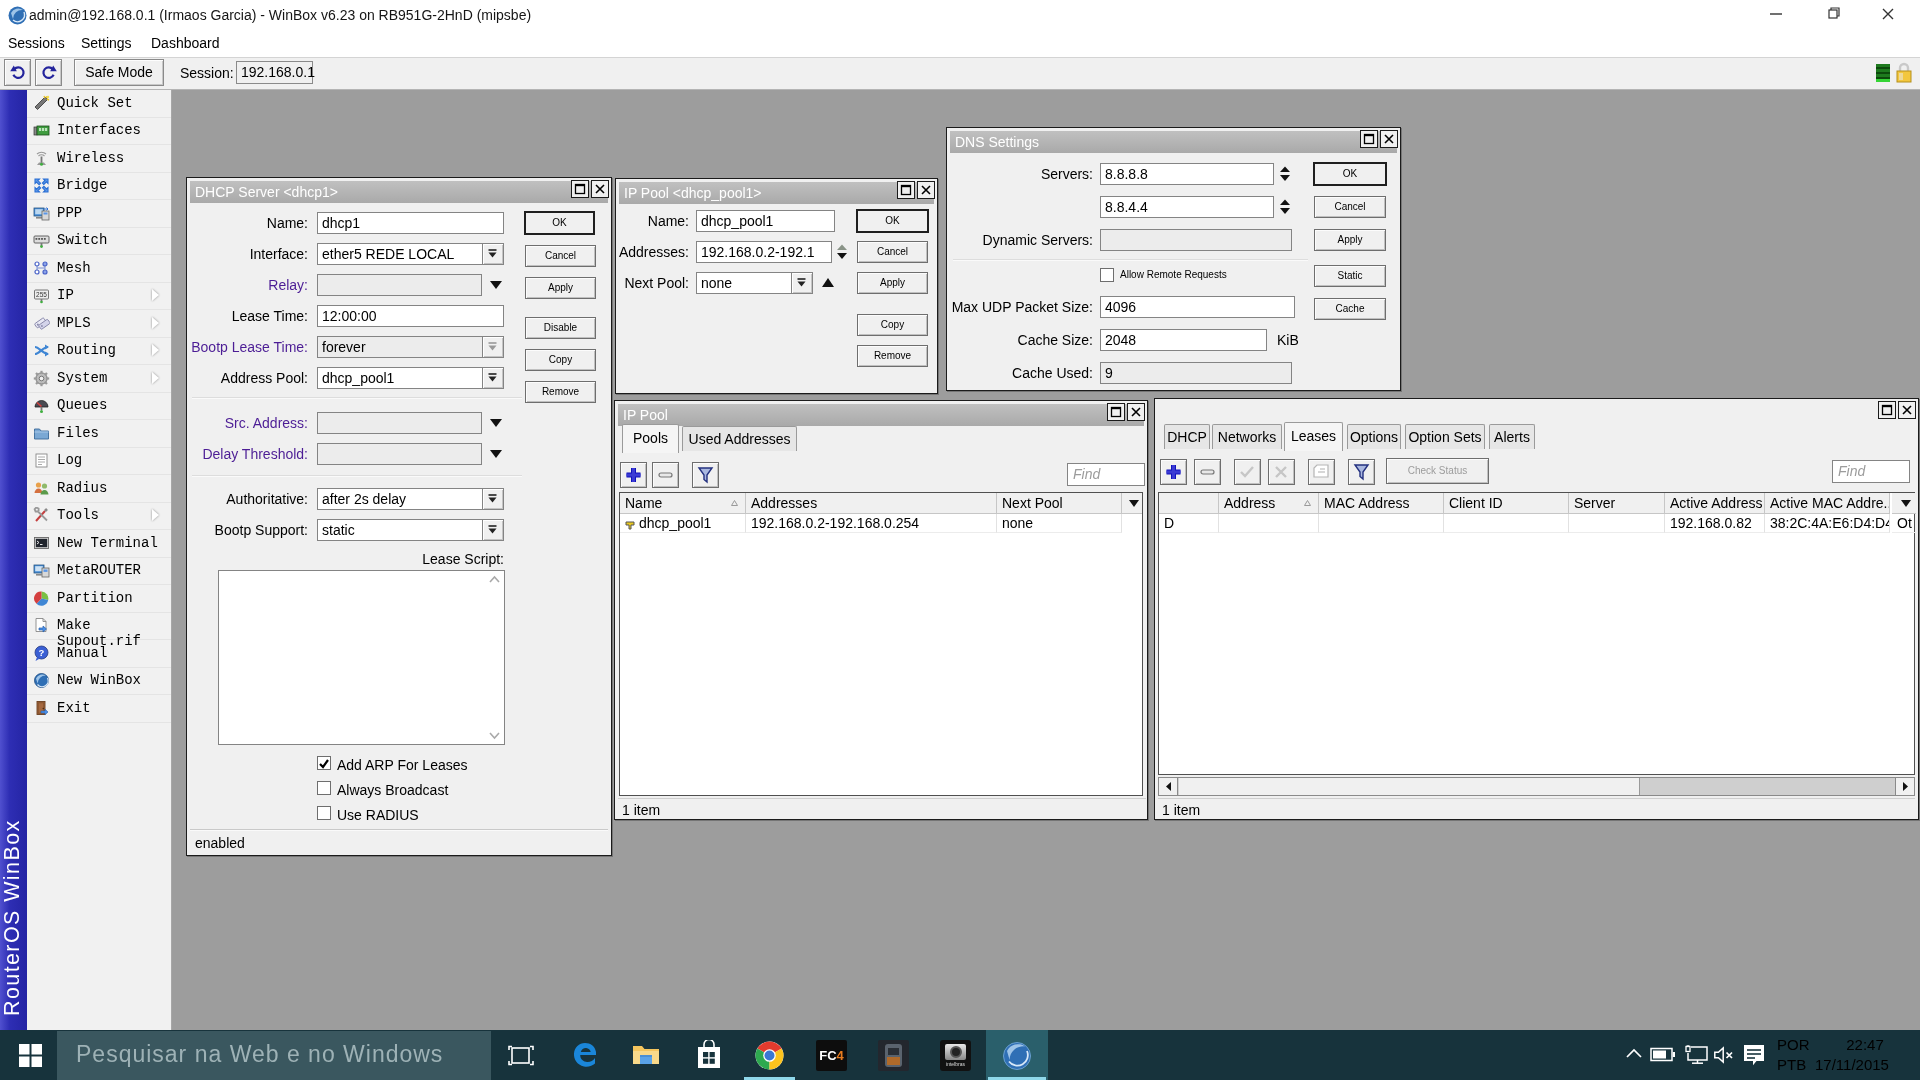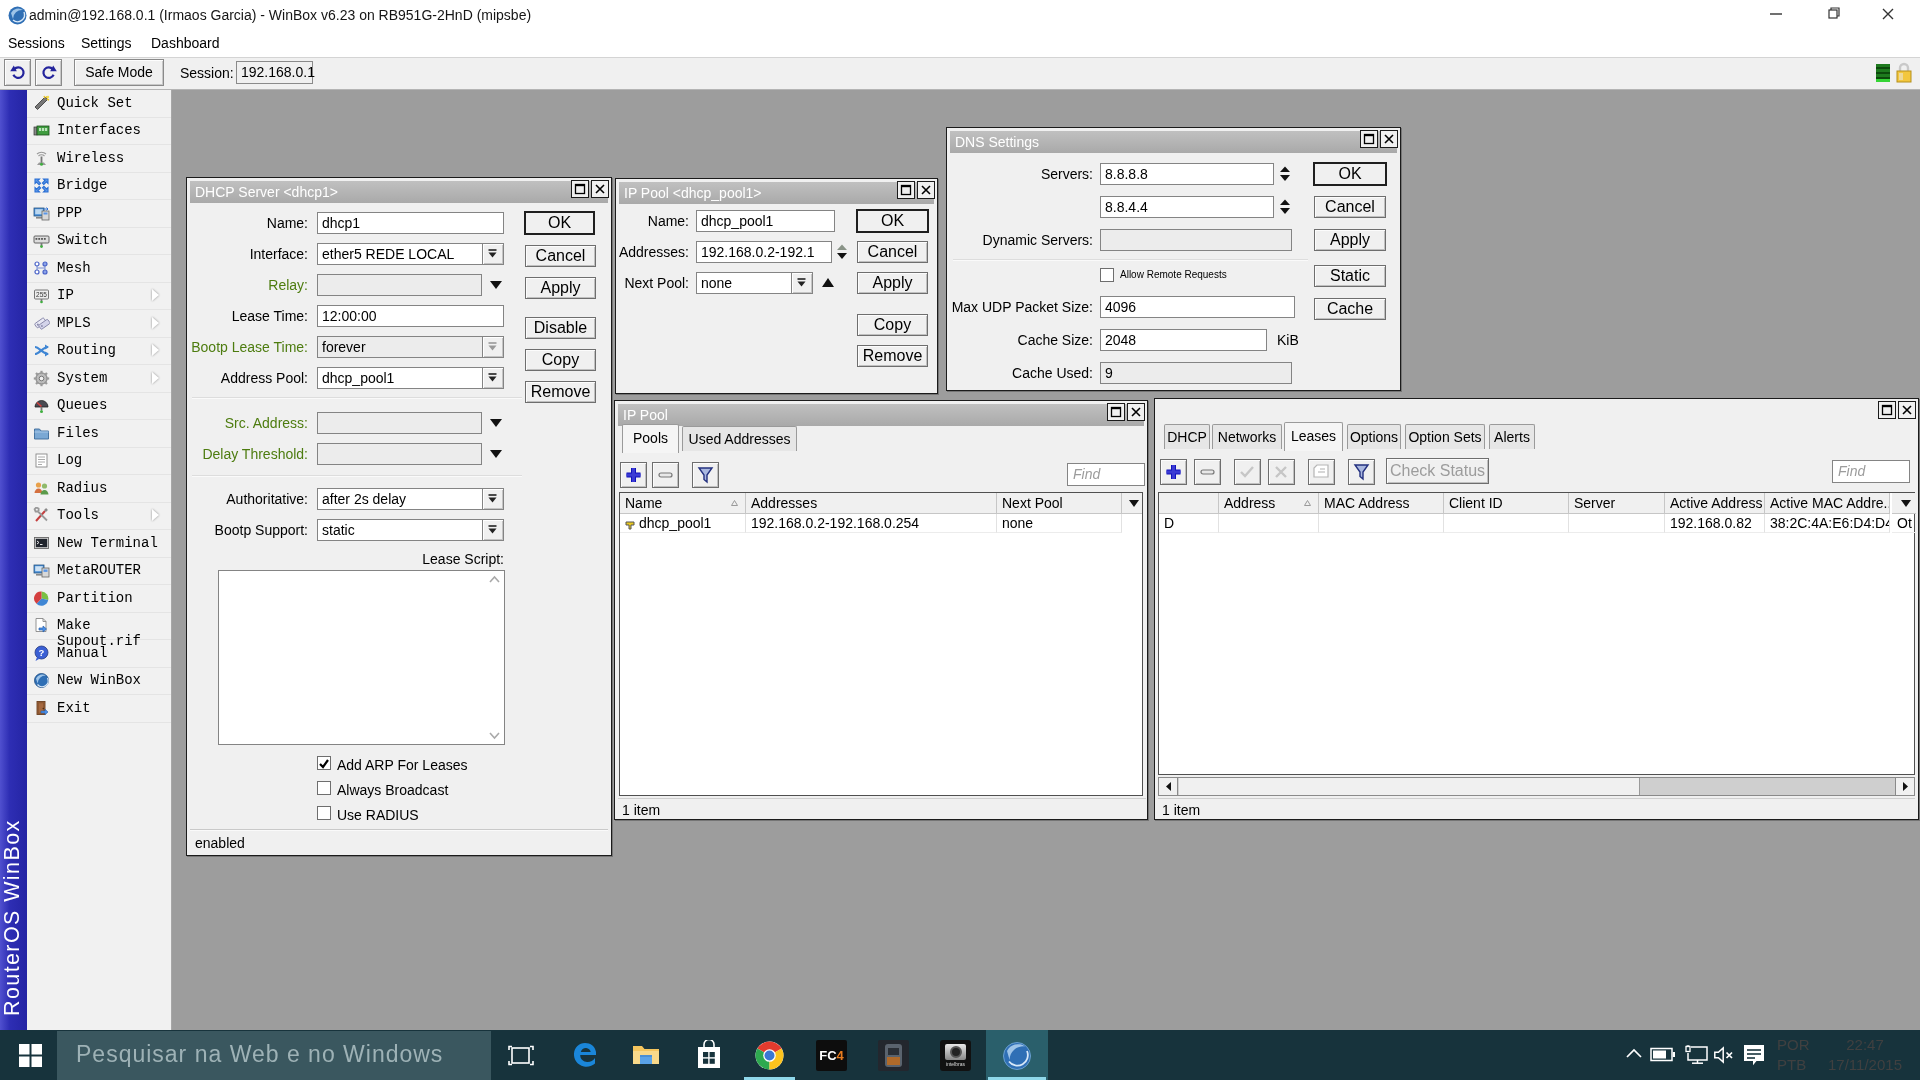--- a/index.html
+++ b/index.html
@@ -20,39 +20,39 @@
 .mi .ic{position:absolute;left:6px;top:5px;width:17px;height:17px;}
 .mi .lb{position:absolute;left:30px;top:5px;font-size:14px;font-family:Liberation Mono, monospace;}
 .mi .ar{position:absolute;right:12px;top:7px;width:0;height:0;border-left:7px solid #fff;border-top:6px solid transparent;border-bottom:6px solid transparent;filter:drop-shadow(0 0 1px #888);}
 
 .win{position:absolute;background:#f0f0f0;border:1px solid #1b1b1b;padding:3px;box-shadow:1px 1px 0 rgba(0,0,0,0.25);}
 .tb{position:absolute;left:3px;top:3px;right:3px;height:22px;background:linear-gradient(180deg,#c0c0c0,#a9a9a9);color:#fff;font-size:14px;line-height:22px;padding-left:5px;}
 .tb.active{background:#4b50c6;}
 .wbtns{position:absolute;top:2px;right:2px;display:flex;gap:2px;}
 .wb{width:18px;height:18px;background:#f0f0f0;border:1px solid #1b1b1b;position:relative;}
 .lbl{position:absolute;font-size:14px;text-align:right;white-space:nowrap;}
-.lbl.dim{color:#4d7c0f;}
+.lbl.dim{color:#4c1d95;}
 .fld{position:absolute;height:22px;background:#fff;border:1px solid #848484;font-size:14px;line-height:20px;padding-left:4px;white-space:nowrap;overflow:hidden;}
 .fld.dis{background:#ececec;}
 .combo{position:absolute;top:0;right:0;width:21px;height:20px;background:#f0f0f0;border-left:1px solid #848484;box-shadow:inset 1px 1px 0 #fff,inset -1px -1px 0 #c4c4c4;}
-.btn{position:absolute;width:71px;height:22px;background:#f0f0f0;border:1px solid #6e6e6e;box-shadow:inset 1px 1px 0 #fcfcfc,inset -1px -1px 0 #c0c0c0;font-size:16px;text-align:center;line-height:20px;}
+.btn{position:absolute;width:71px;height:22px;background:#f0f0f0;border:1px solid #6e6e6e;box-shadow:inset 1px 1px 0 #fcfcfc,inset -1px -1px 0 #c0c0c0;font-size:10px;text-align:center;line-height:20px;}
 .btn.def{border:2px solid #1f1f1f;height:24px;line-height:20px;box-shadow:none;}
 .sep{position:absolute;height:1px;background:#dddddd;box-shadow:0 1px 0 #fafafa;}
 .cb{position:absolute;width:14px;height:14px;background:#fff;border:1px solid #6e6e6e;}
 
 .tbl{position:absolute;background:#fff;border:1px solid #505050;}
 .th{position:absolute;top:0;height:21px;background:#f0f0f0;border-right:1px solid #c6c6c6;border-bottom:1px solid #c6c6c6;font-size:14px;line-height:20px;padding-left:5px;white-space:nowrap;overflow:hidden;}
 .td{position:absolute;font-size:14px;line-height:19px;padding-left:5px;white-space:nowrap;overflow:hidden;border-bottom:1px solid #ececec;}
 .tab{position:absolute;height:25px;background:#e6e6e6;border:1px solid #9a9a9a;border-bottom:none;border-radius:2px 2px 0 0;font-size:14px;text-align:center;line-height:24px;white-space:nowrap;overflow:hidden;}
 .tab.on{background:#f5f5f5;height:29px;z-index:3;line-height:26px;}
 .ibtn{position:absolute;width:27px;height:26px;background:#f0f0f0;border:1px solid #6e6e6e;box-shadow:inset 1px 1px 0 #fcfcfc,inset -1px -1px 0 #c0c0c0;}
 .find{position:absolute;width:78px;height:23px;background:#fff;border:1px solid #848484;color:#9c9c9c;font-style:italic;font-size:14px;line-height:21px;padding-left:5px;}
 
 #taskbar{left:0;top:1030px;width:1920px;height:50px;background:#17333c;}
-.tray{color:#404040;font-size:15px;}
+.tray{color:#000000;font-size:15px;}
 </style></head>
 <body>
 
 <div class="abs" id="titlebar"></div>
 <svg class="abs" style="left:8px;top:6px" width="19" height="19" viewBox="0 0 19 19">
     <circle cx="9.5" cy="9.5" r="9" fill="#2f6fb5"></circle>
     <path d="M3 7 A8 8 0 0 1 15 4 A 9 9 0 0 0 5 13 Z" fill="#9ec4e8"></path>
     <path d="M5 14 A7 7 0 0 0 16 6" stroke="#dceaf8" stroke-width="1.4" fill="none"></path>
   </svg>
 <div class="abs" id="titletxt">admin@192.168.0.1 (Irmaos Garcia) - WinBox v6.23 on RB951G-2HnD (mipsbe)</div>
@@ -681,13 +681,13 @@
     <path d="M2 2 h20 v16 h-7.5 l-3.5 4.2 v-4.2 H2 Z" fill="#fff"></path>
     <g stroke="#17333c" stroke-width="1.6">
       <line x1="5" y1="7" x2="19" y2="7"></line>
       <line x1="5" y1="11" x2="19" y2="11"></line>
       <line x1="5" y1="15" x2="13" y2="15"></line>
     </g>
   </svg>
 <div class="abs tray" style="left:1777px;top:1036px">POR</div>
 <div class="abs tray" style="left:1777px;top:1056px">PTB</div>
 <div class="abs tray" style="left:1825px;top:1036px;width:80px;text-align:center">22:47</div>
-<div class="abs tray" style="left:1815px;top:1056px;width:100px;text-align:center">17/11/2015</div>
+<div class="abs tray" style="left:1815px;top:1056px;width:100px;text-align:left">17/11/2015</div>
 
 </body></html>

